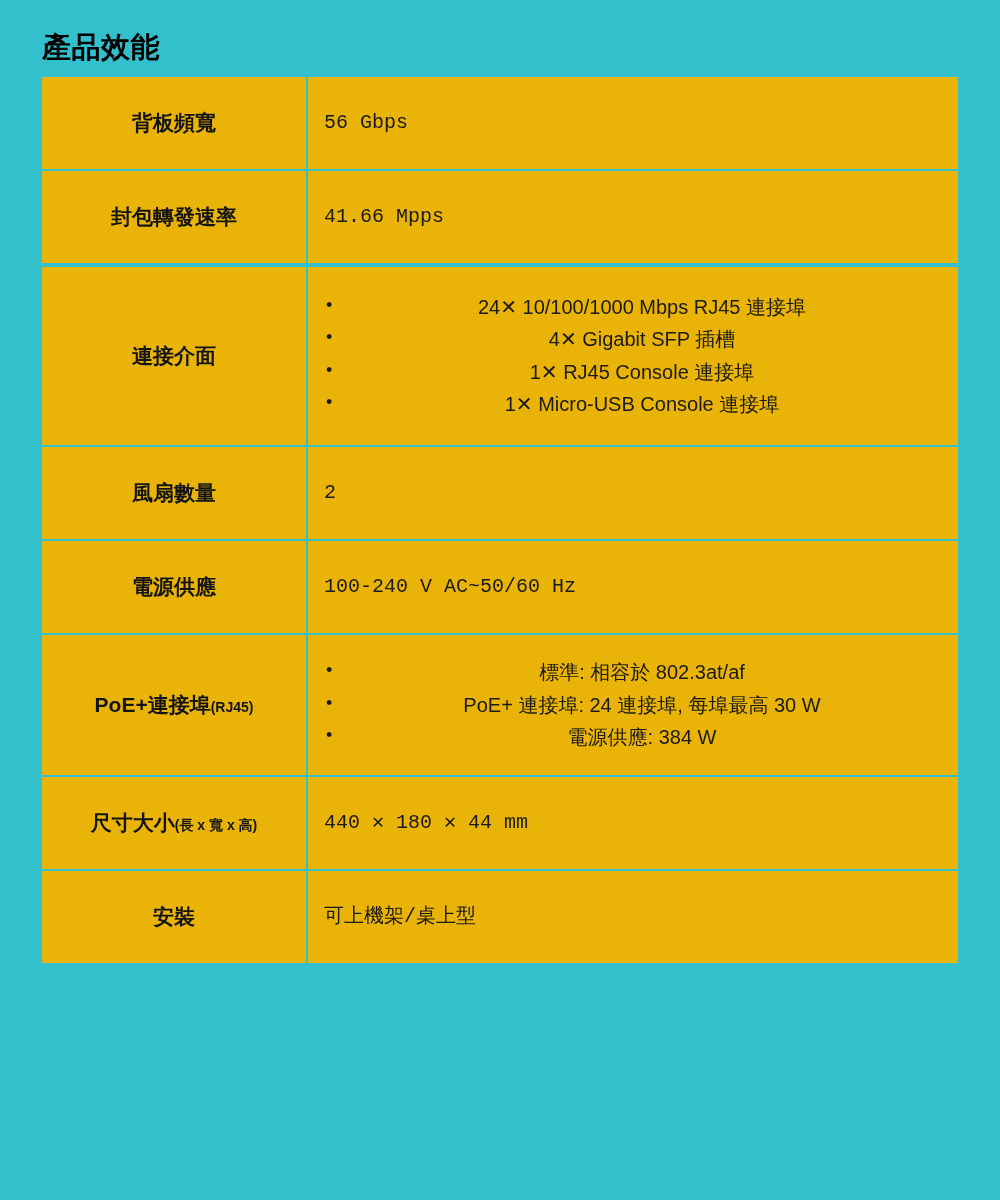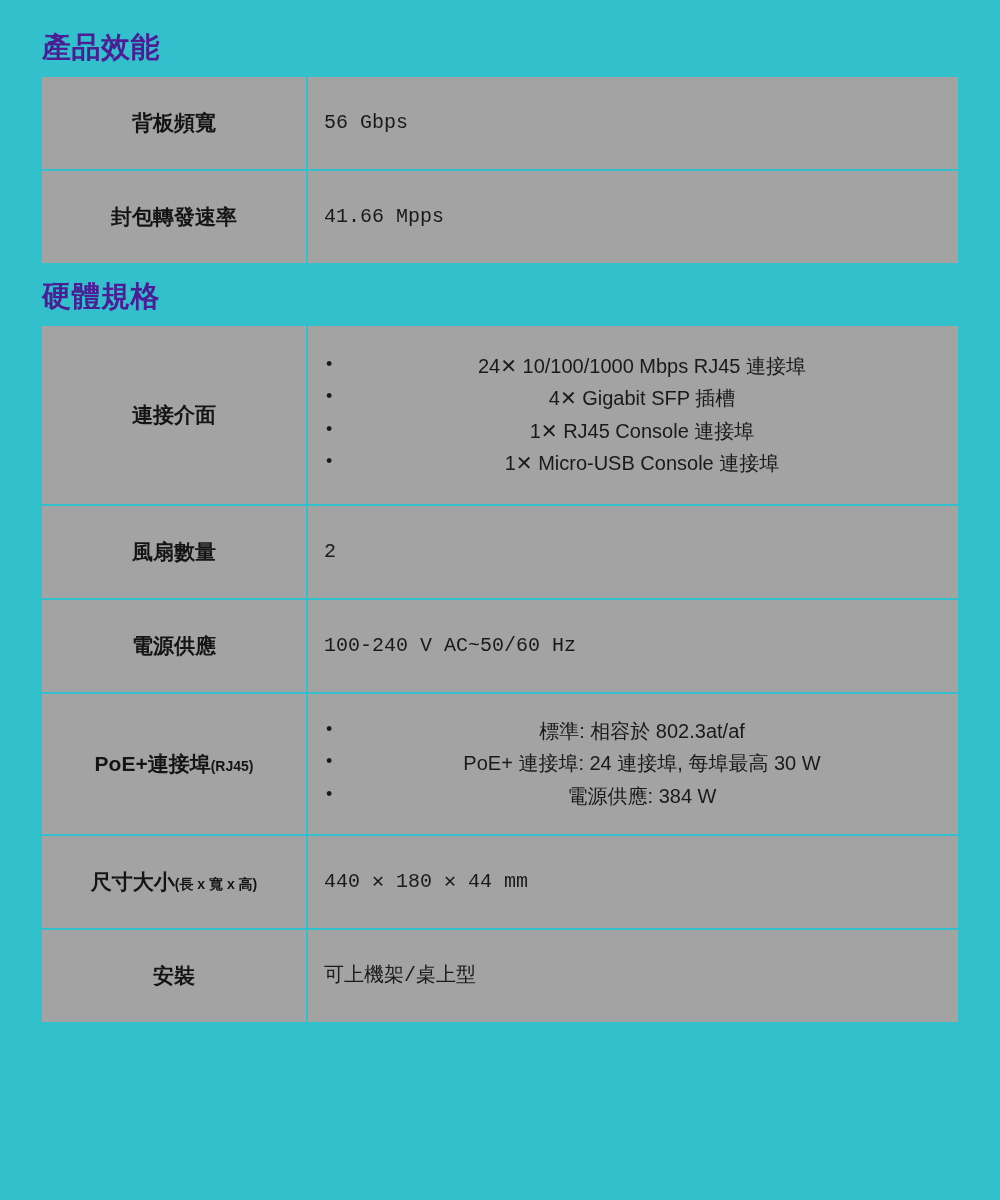--- a/index.html
+++ b/index.html
@@ -17,38 +17,38 @@
   .page {
     position: relative;
     width: 1000px;
     height: 1200px;
     box-sizing: border-box;
     padding: 30px 40px 0 40px;
   }
   .section-title {
     font-size: 29px;
     font-weight: bold;
-    color: #4c1d95;
+    color: #000000;
     letter-spacing: 0.5px;
     margin: 0 0 10px 0;
     padding-left: 2px;
     line-height: 1.2;
   }
   .section-title.second {
     margin-top: 14px;
   }
   table.spec {
     width: 920px;
     border-collapse: collapse;
     table-layout: fixed;
     background: #ffffff;
   }
   table.spec td {
     border: 2px solid #31c0cc;
-    background: #a3a3a3;
+    background: #eab308;
     vertical-align: middle;
   }
   td.label {
     width: 252px;
     text-align: center;
     font-size: 21px;
     font-weight: bold;
     color: #141414;
     padding: 14px 6px;
     line-height: 1.3;
@@ -110,21 +110,20 @@
       </tr>
       <tr class="row-h90">
         <td class="label">封包轉發速率</td>
         <td class="value">
           <div class="single-line">41.66 Mpps</div>
         </td>
       </tr>
     </tbody>
   </table>
 
-  <h2 class="section-title second">硬體規格</h2>
 
   <table class="spec">
     <tbody>
       <tr class="tall-ports">
         <td class="label">連接介面</td>
         <td class="value">
           <ul class="bullets">
             <li>24✕ 10/100/1000 Mbps RJ45 連接埠</li>
             <li>4✕ Gigabit SFP 插槽</li>
             <li>1✕ RJ45 Console 連接埠</li>

